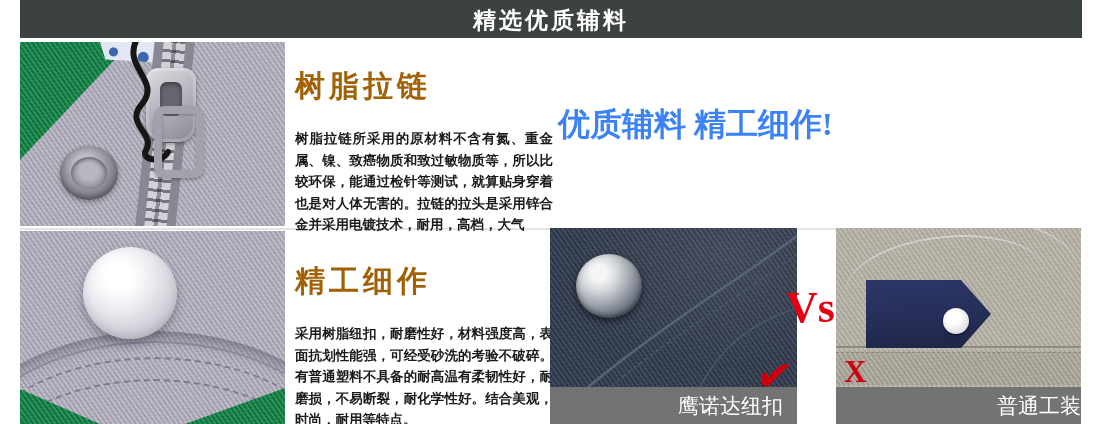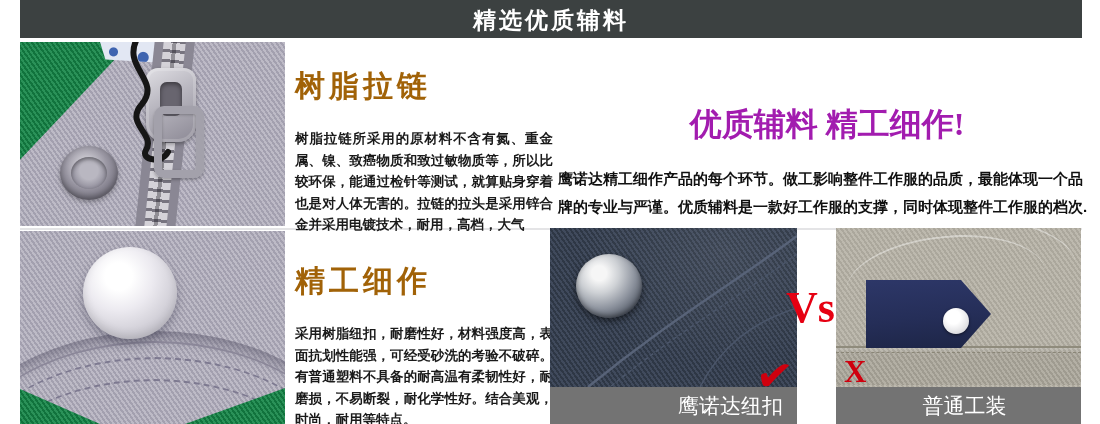--- a/index.html
+++ b/index.html
@@ -63,40 +63,40 @@
   
   .feature{position:absolute;width:258px;}
   .feature-1{left:295px;top:44px;}
   .feature-2{left:295px;top:239px;}
   .feature-title{font-size:30px;font-weight:bold;color:#a16207;letter-spacing:4px;line-height:1.15;}
   .feature-body{margin-top:9px;font-size:13.5px;line-height:21.5px;color:#1a1a1a;font-weight:600;
       text-align:justify;}
 
   
   .intro{position:absolute;left:558px;top:84px;width:538px;}
-  .intro-title{font-family:"Liberation Serif",serif;font-size:32px;font-weight:bold;color:#a21caf;
-      line-height:1.2;text-align:center;}
+  .intro-title{font-family:"Liberation Serif",serif;font-size:32px;font-weight:bold;color:#3b82f6;
+      line-height:1.2;}
   .intro-body{margin-top:16px;font-size:15px;line-height:28px;color:#101010;font-weight:600;}
 
   
   .compare{position:absolute;top:228px;height:196px;margin:0;}
   .compare-good{left:550px;width:247px;}
   .compare-bad{left:836px;width:245px;}
   .photo-area{position:absolute;left:0;top:0;width:100%;height:159px;overflow:hidden;}
   .navy-twill{background:radial-gradient(ellipse at 70% 15%,rgba(255,255,255,.07),transparent 60%),
       repeating-linear-gradient(55deg,#404a5c 0 2px,#2e3745 2px 4px);}
   .khaki-twill{background:repeating-linear-gradient(55deg,#bdb9ae 0 2px,#aba79c 2px 4px);}
   .dome-button{position:absolute;left:26px;top:26px;width:66px;height:64px;border-radius:50%;
       background:radial-gradient(circle at 35% 30%,#f6f6f6 0 12%,#ced1d5 32%,#8c929d 58%,#4c5360 82%,#384050 100%);
       box-shadow:0 3px 7px rgba(0,0,0,.55),inset 0 -2px 5px rgba(0,0,0,.4);}
   .seam-svg{position:absolute;left:0;top:0;}
   .label-bar{position:absolute;left:0;bottom:0;width:100%;height:37px;background:#737373;color:#ffffff;
       font-family:"Liberation Serif",serif;font-size:21px;line-height:38px;box-sizing:border-box;}
   .label-right{text-align:right;padding-right:14px;}
-  .label-left{text-align:center;padding-left:12px;}
+  .label-left{text-align:right;padding-left:12px;}
   .check-mark{position:absolute;right:4px;bottom:26px;font-size:44px;line-height:1;color:#cf000e;
       transform:rotate(6deg);font-family:"DejaVu Sans",sans-serif;}
   .cross-mark{position:absolute;left:8px;top:128px;font-size:31px;line-height:1;color:#cf000e;
       font-family:"Liberation Serif",serif;font-weight:bold;}
   .band{position:absolute;left:0;top:118px;width:100%;height:37px;
       background:repeating-linear-gradient(55deg,#b3afa4 0 2px,#9f9b90 2px 4px);
       border-top:2px solid #8f8b7c;box-shadow:inset 0 6px 6px -4px rgba(255,255,255,.3);}
   .band::before{content:"";position:absolute;left:0;top:4px;width:100%;border-top:1px dashed #8a8677;}
   .wrinkle{position:absolute;border-radius:50%;border-top:2px solid rgba(255,255,255,.4);}
   .w1{left:10px;top:8px;width:200px;height:90px;transform:rotate(-6deg);}
@@ -134,21 +134,20 @@
     <div class="snap-stud"></div>
   </div>
 
   <section class="feature feature-1">
     <h2 class="feature-title">树脂拉链</h2>
     <p class="feature-body">树脂拉链所采用的原材料不含有氮、重金属、镍、致癌物质和致过敏物质等，所以比较环保，能通过检针等测试，就算贴身穿着也是对人体无害的。拉链的拉头是采用锌合金并采用电镀技术，耐用，高档，大气</p>
   </section>
 
   <section class="intro">
     <h1 class="intro-title">优质辅料 精工细作!</h1>
-    <p class="intro-body">鹰诺达精工细作产品的每个环节。做工影响整件工作服的品质，最能体现一个品牌的专业与严谨。优质辅料是一款好工作服的支撑，同时体现整件工作服的档次.</p>
   </section>
 
   <div class="photo twill-gray snap-photo">
     <div class="hem-shade"></div>
     <div class="stitch s1"></div>
     <div class="stitch s2"></div>
     <div class="stitch s3"></div>
     <div class="green-bl twill-green"></div>
     <div class="green-br twill-green"></div>
     <div class="big-button"></div>

